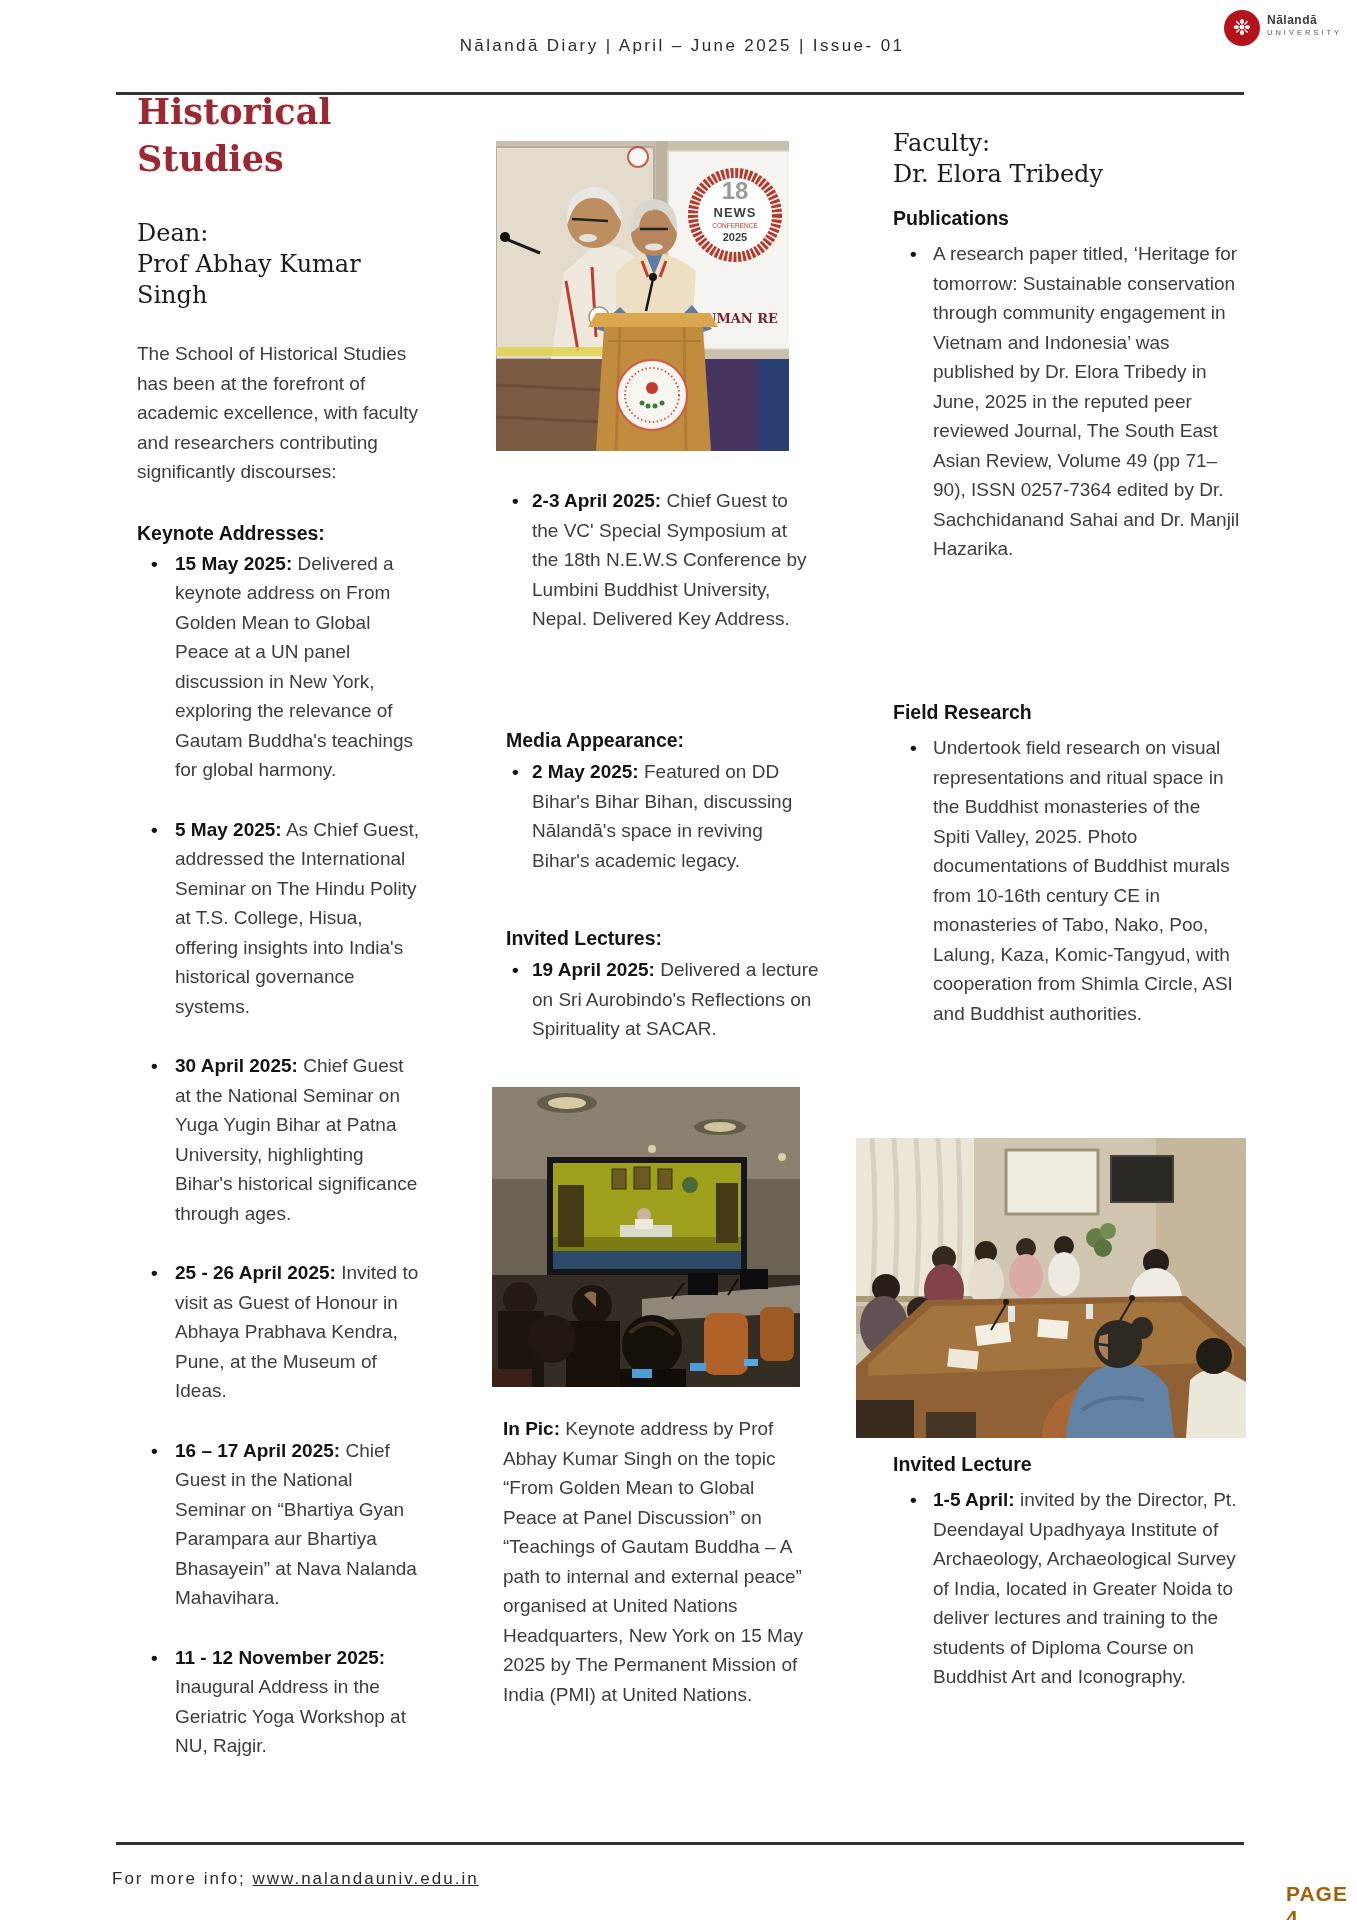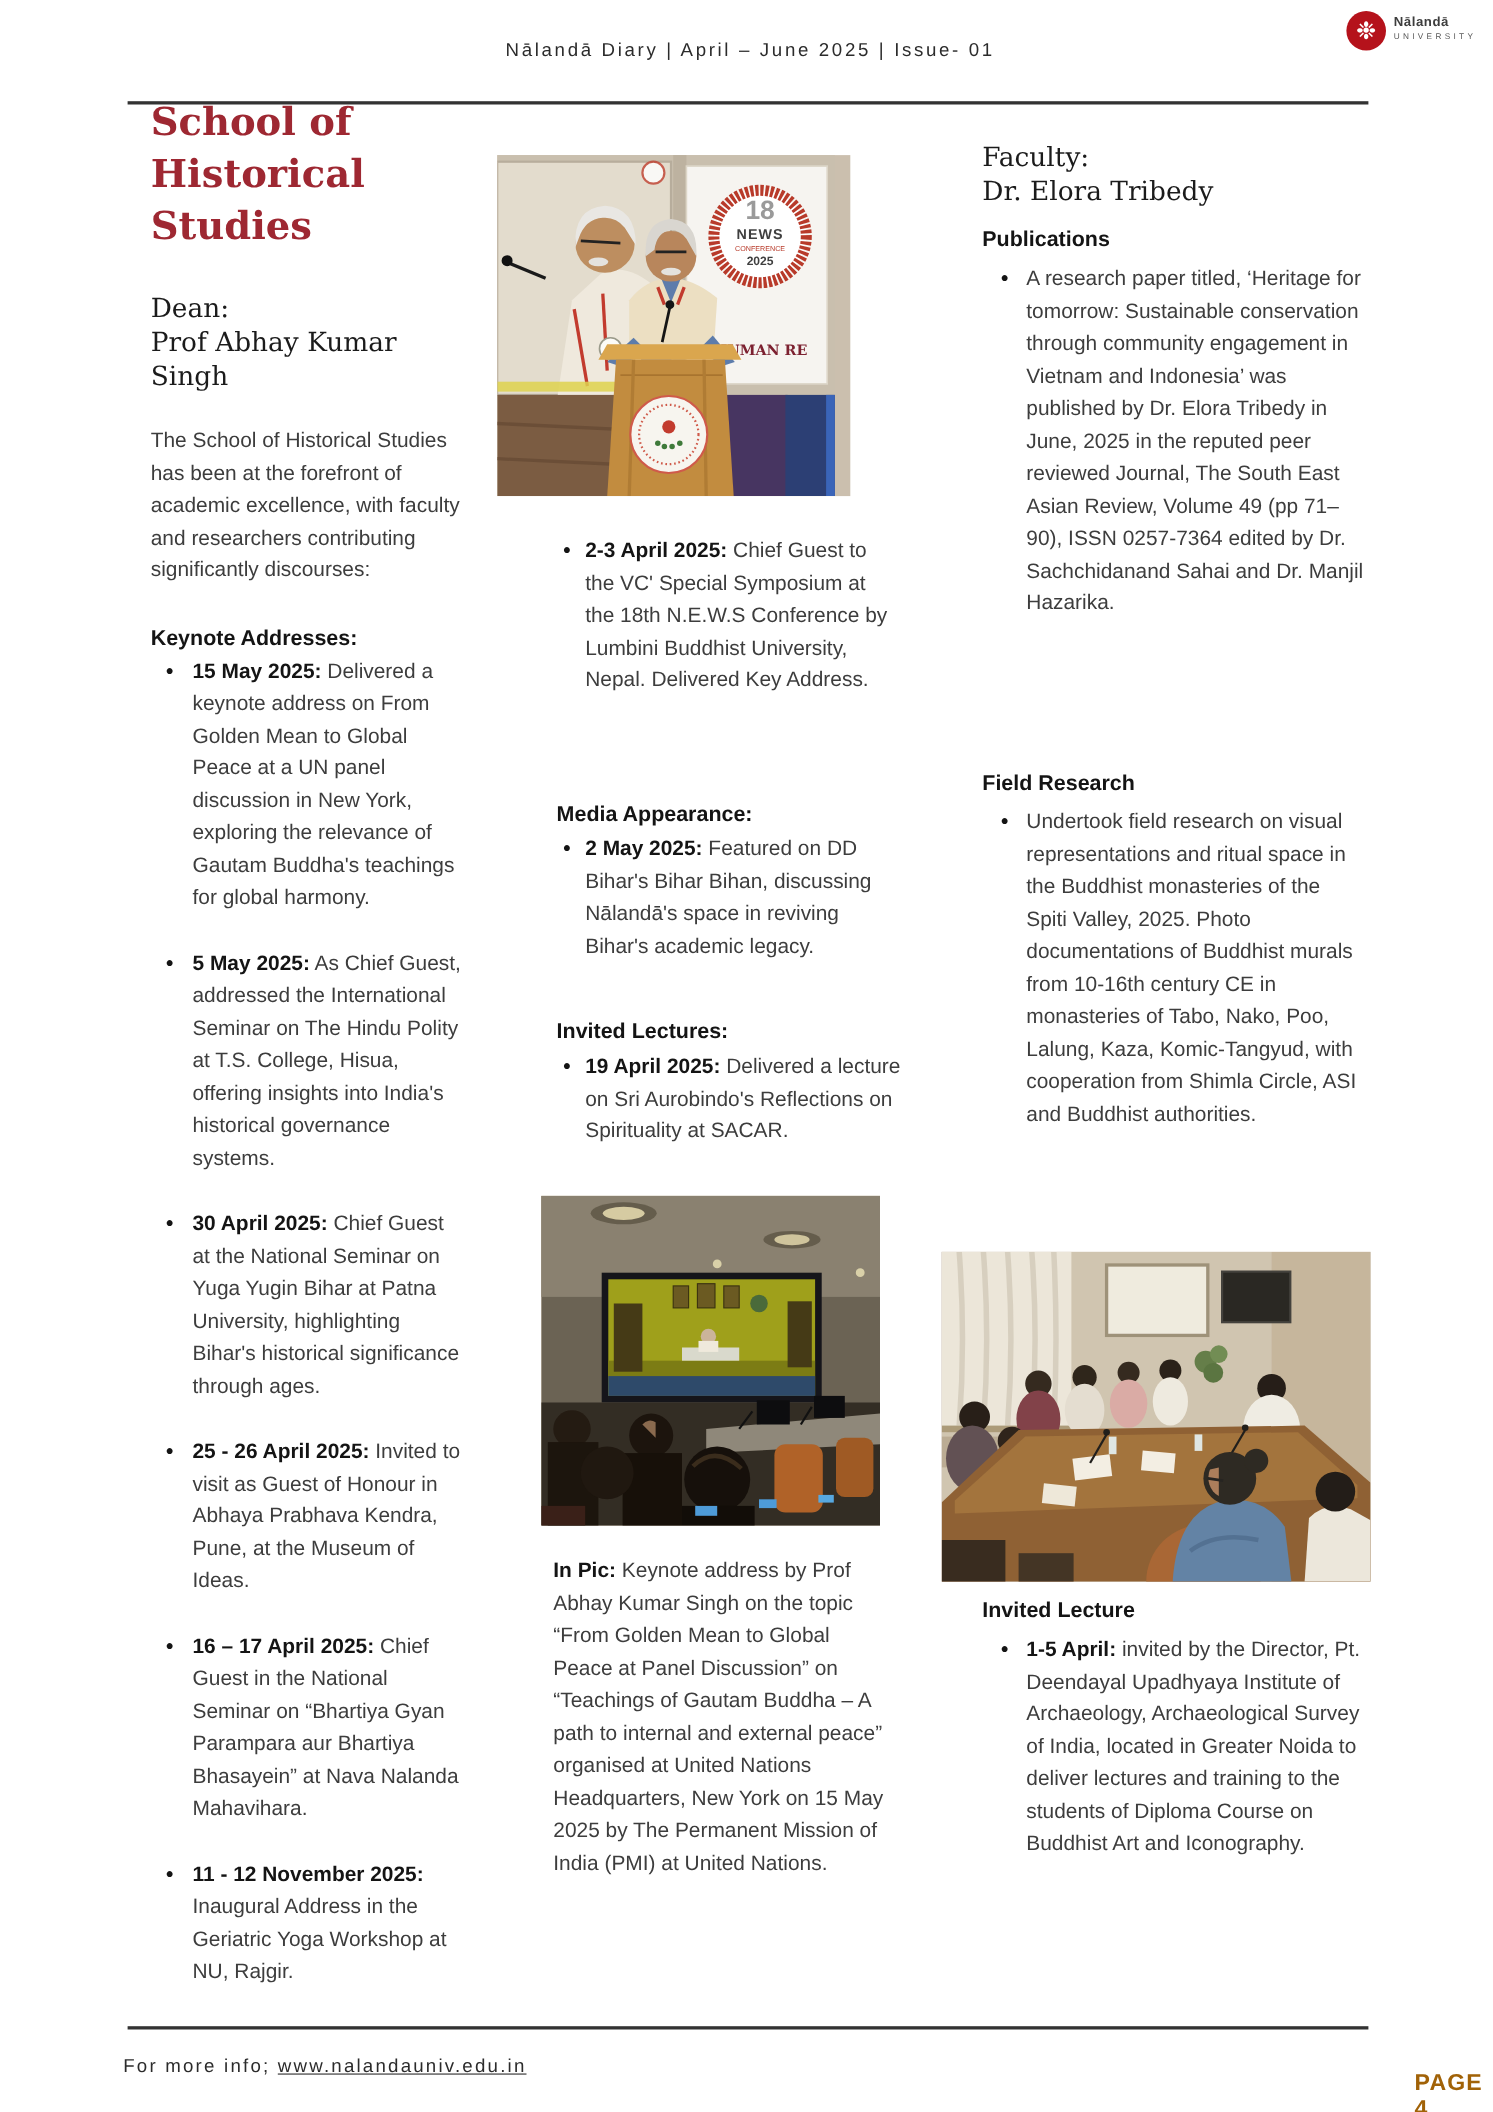--- a/index.html
+++ b/index.html
@@ -41,21 +41,21 @@
   
   .col-left{position:absolute;left:137px;top:88px;width:286px;}
   .school-title{font-size:35px;line-height:47px;font-weight:600;color:#9e2832;margin-bottom:36px;}
   .dean{font-size:24px;line-height:31px;color:#1b1b1b;margin-bottom:28px;}
   .intro{margin-bottom:32px;}
   .keynote-h{margin-bottom:1px;}
 
   
   .photo{position:absolute;overflow:hidden;background:#cbbfae;}
   .photo svg{display:block;}
-  .photo1{left:452px;top:141px;width:321px;height:310px;}
+  .photo1{left:496px;top:141px;width:293px;height:310px;}
   .photo2{left:492px;top:1087px;width:308px;height:300px;}
   .photo3{left:856px;top:1138px;width:390px;height:300px;}
   .mid{position:absolute;width:308px;}
   .mid-sec1{left:506px;top:486px;width:302px;}
   .mid-sec2{left:506px;top:726px;}
   .mid-sec3{left:506px;top:924px;width:314px;}
   .mid .h-bold{margin-bottom:2px;}
   .caption{position:absolute;left:503px;top:1414px;width:304px;}
 
   
@@ -76,21 +76,20 @@
     <div class="logo-circle">❉</div>
     <div class="logo-text">
       <div class="logo-name">Nālandā</div>
       <div class="logo-sub">UNIVERSITY</div>
     </div>
   </div>
   <div class="rule rule-top"></div>
 
   <div class="col-left">
     <div class="school-title serif">
-      <div>School of</div>
       <div>Historical Studies</div>
     </div>
     <div class="dean serif">
       <div>Dean:</div>
       <div>Prof Abhay Kumar Singh</div>
     </div>
     <div class="intro body-txt">The School of Historical Studies has been at the forefront of academic excellence, with faculty and researchers contributing significantly discourses:</div>
     <div class="h-bold keynote-h">Keynote Addresses:</div>
     <ul class="blist">
       <li><b>15 May 2025:</b> <span>Delivered a keynote address on From Golden Mean to Global Peace at a UN panel discussion in New York, exploring the relevance of Gautam Buddha's teachings for global harmony.</span></li>

